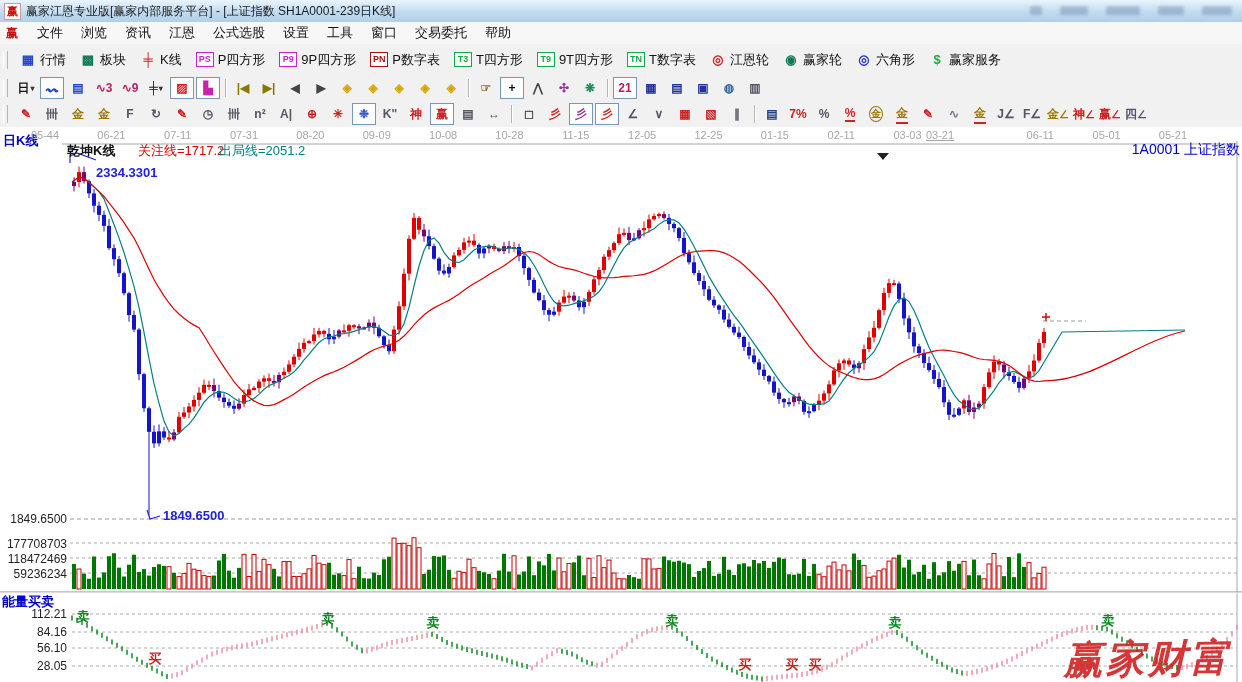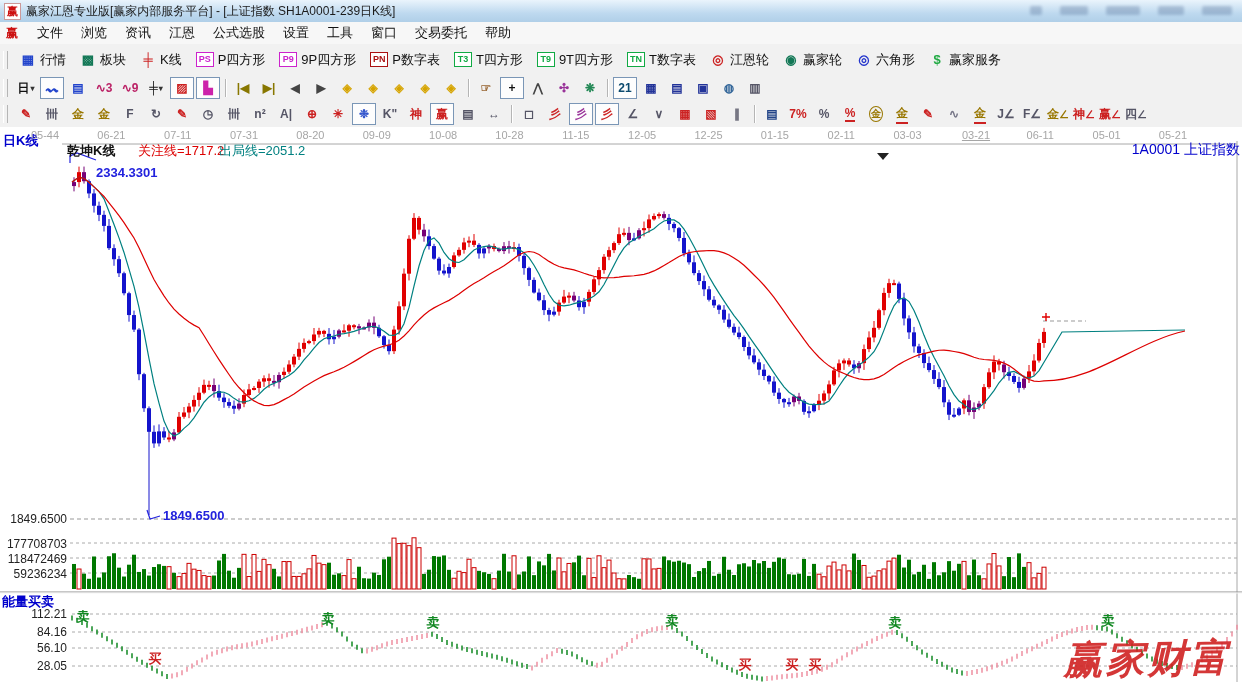--- a/index.html
+++ b/index.html
@@ -207,21 +207,21 @@
       <span style="color: rgb(68, 68, 68);">⋀</span>
     </span>
     <span class="tbtn">
       <span style="color: rgb(153, 51, 153);">✣</span>
     </span>
     <span class="tbtn">
       <span style="color: rgb(34, 136, 85);">❋</span>
     </span>
     <span class="vsep"></span>
     <span class="tbtn box">
-      <span style="color: #0c4a6e;">21</span>
+      <span style="color: #be185d;">21</span>
     </span>
     <span class="tbtn">
       <span style="color: rgb(34, 51, 153);">▦</span>
     </span>
     <span class="tbtn">
       <span style="color: rgb(34, 51, 153);">▤</span>
     </span>
     <span class="tbtn">
       <span style="color: rgb(34, 51, 153);">▣</span>
     </span>
@@ -1230,21 +1230,21 @@
       <span class="date" style="left: 288.4px;">08-20</span>
       <span class="date" style="left: 354.75px;">09-09</span>
       <span class="date" style="left: 421.1px;">10-08</span>
       <span class="date" style="left: 487.45px;">10-28</span>
       <span class="date" style="left: 553.8px;">11-15</span>
       <span class="date" style="left: 620.15px;">12-05</span>
       <span class="date" style="left: 686.5px;">12-25</span>
       <span class="date" style="left: 752.85px;">01-15</span>
       <span class="date" style="left: 819.2px;">02-11</span>
       <span class="date" style="left: 885.55px;">03-03</span>
-      <span class="date" style="left: 954px; text-decoration: underline;">03-21</span>
+      <span class="date" style="left: 918px; text-decoration: underline;">03-21</span>
       <span class="date" style="left: 1018.25px;">06-11</span>
       <span class="date" style="left: 1084.6px;">05-01</span>
       <span class="date" style="left: 1150.95px;">05-21</span>
     </div>
 
   <div class="olabel lbl-qk">乾坤K线</div>
   <div class="olabel lbl-watch">关注线=1717.2</div>
   <div class="olabel lbl-exit">出局线=2051.2</div>
   <div class="olabel lbl-high">2334.3301</div>
   <div class="olabel lbl-lowblue">1849.6500</div>

